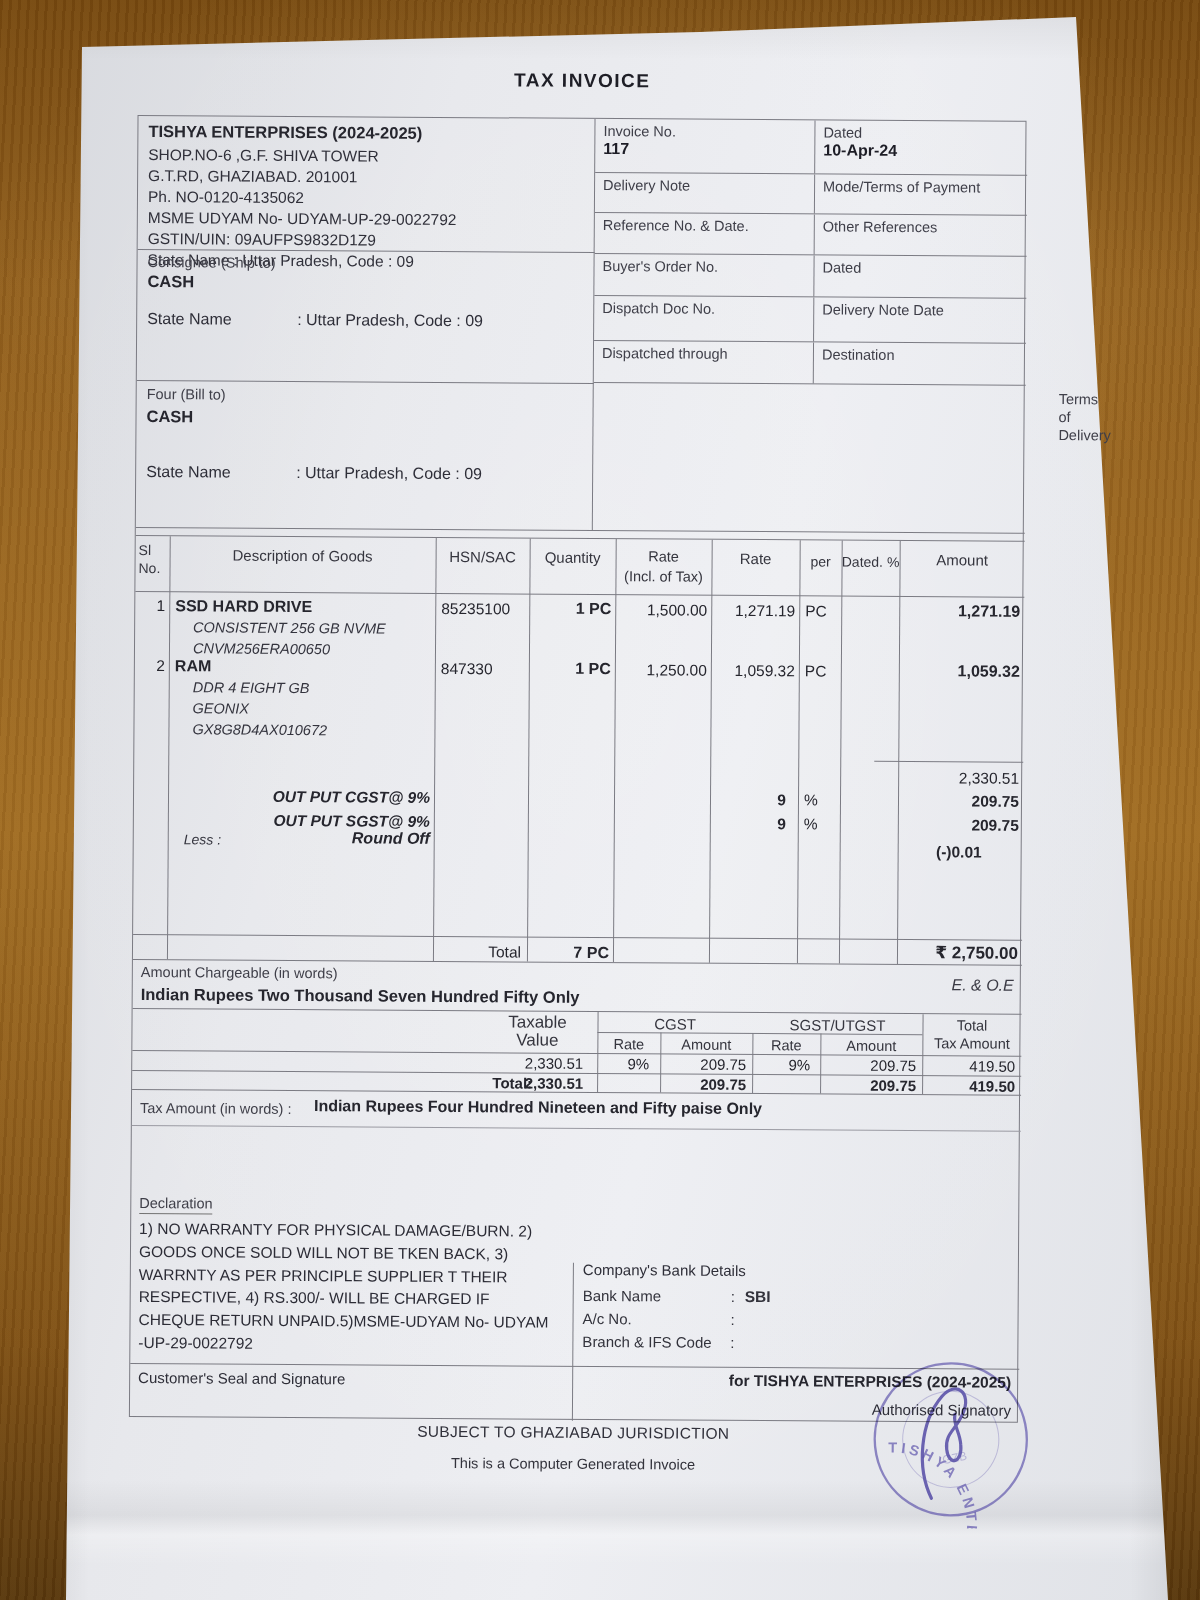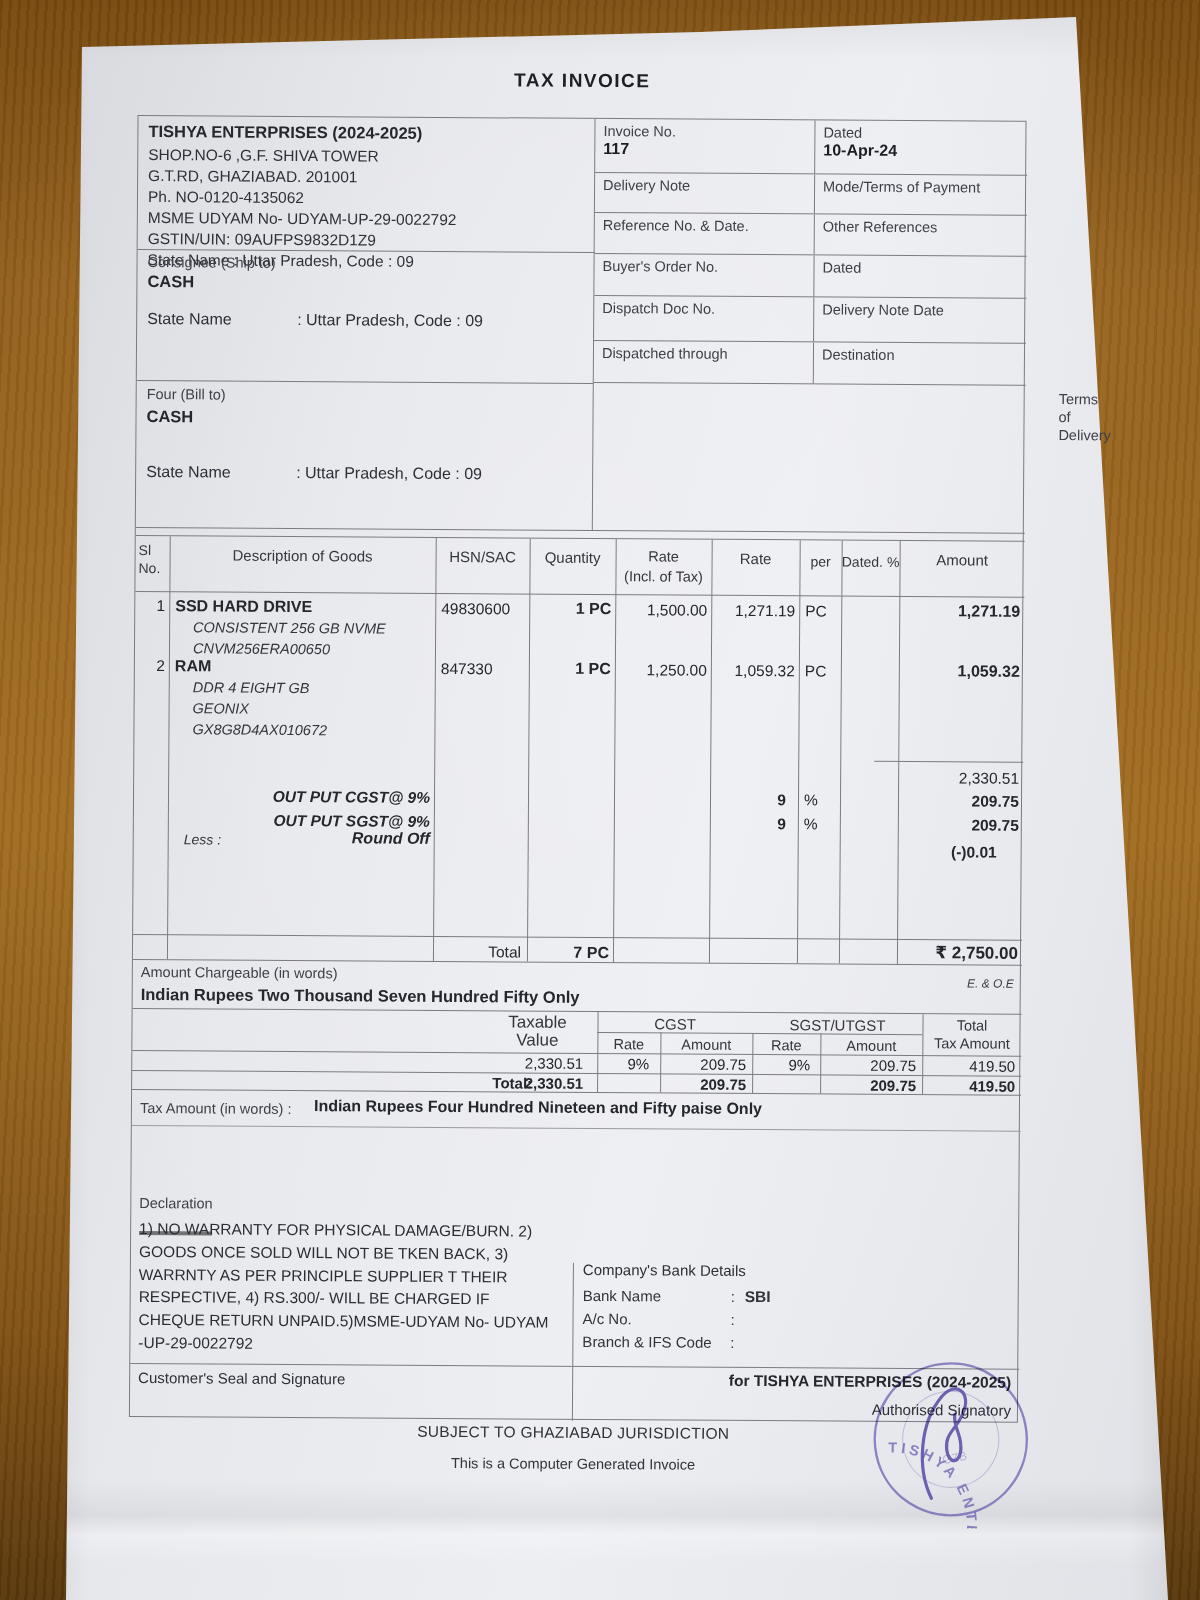--- a/index.html
+++ b/index.html
@@ -40,21 +40,21 @@
   .right-col{position:absolute;left:457px;top:0;width:432px;height:412px;}
   .mrow{position:absolute;left:0;width:432px;border-bottom:1px solid var(--bd);display:flex}
   .mcell{padding:3px 8px;height:100%}
   .mcell:first-child{width:220px;flex:none;border-right:1px solid var(--bd)}
   .mcell:last-child{flex:1}
   .items{position:absolute;left:0;top:419px;width:889px;height:425px;border-top:1px solid var(--bd);border-bottom:1px solid var(--bd);}
   .cell{position:absolute;font-size:15.5px;line-height:20px}
   .hdr{font-size:15px;color:#35353e}
   .tax{position:absolute;left:0;top:892px;width:889px;height:82px;border-top:1px solid var(--bd);border-bottom:1px solid var(--bd);}
   .stamp{position:absolute;left:866px;top:1348px;mix-blend-mode:multiply;opacity:.85}
-  .underline{border-bottom:4px solid #737373;display:inline-block;padding-bottom:19px}
+  .underline{border-bottom:1px solid #737373;display:inline-block;padding-bottom:1px}
   .bankrow{display:flex;font-size:15px;line-height:23px;color:#33333c}
   .bankrow .bl{width:148px;flex:none}
   .bankrow .bc{width:14px;flex:none}
 </style>
 </head>
 <body>
 
 <div class="wood"></div>
 <div class="paper"></div>
 
@@ -181,21 +181,21 @@
 (Incl. of Tax)</div>
       <div class="cell hdr c" style="left:576px;top:9px;width:88px">Rate</div>
       <div class="cell hdr c" style="left:664px;top:11px;width:42px;font-size:14px">per</div>
       <div class="cell hdr c" style="left:706px;top:11px;width:58px;font-size:14px">Dated. %</div>
       <div class="cell hdr c" style="left:764px;top:9px;width:125px">Amount</div>
 
       <div class="cell r" style="left:0;top:60px;width:30px">1</div>
       <div class="cell b" style="left:40px;top:60px;width:256px;font-size:16px">SSD HARD DRIVE</div>
       <div class="cell i pre" style="left:58px;top:81px;width:240px;font-size:14.5px;line-height:21px;color:#34343e">CONSISTENT 256 GB NVME
 CNVM256ERA00650</div>
-      <div class="cell" style="left:306px;top:61px;width:84px">49830600</div>
+      <div class="cell" style="left:306px;top:61px;width:84px">85235100</div>
       <div class="cell b r" style="left:394px;top:60px;width:82px;font-size:16px">1 PC</div>
       <div class="cell r" style="left:480px;top:61px;width:92px">1,500.00</div>
       <div class="cell r" style="left:576px;top:61px;width:84px">1,271.19</div>
       <div class="cell" style="left:670px;top:61px;width:34px">PC</div>
       <div class="cell b r" style="left:764px;top:60px;width:121px;font-size:16px">1,271.19</div>
 
       <div class="cell r" style="left:0;top:120px;width:30px">2</div>
       <div class="cell b" style="left:40px;top:120px;width:256px;font-size:16px">RAM</div>
       <div class="cell i pre" style="left:58px;top:141px;width:240px;font-size:14.5px;line-height:21px;color:#34343e">DDR 4 EIGHT GB
 GEONIX
@@ -215,31 +215,31 @@
       <div class="cell" style="left:670px;top:250px;width:34px">%</div>
       <div class="cell b r" style="left:764px;top:250px;width:121px">209.75</div>
 
       <div class="cell b i r" style="left:34px;top:274px;width:262px">OUT PUT SGST@ 9%</div>
       <div class="cell b r" style="left:576px;top:274px;width:76px">9</div>
       <div class="cell" style="left:670px;top:274px;width:34px">%</div>
       <div class="cell b r" style="left:764px;top:274px;width:121px">209.75</div>
 
       <div class="cell i" style="left:50px;top:293px;font-size:14px;color:#34343e">Less :</div>
       <div class="cell b i r" style="left:34px;top:291px;width:262px;font-size:16px">Round Off</div>
-      <div class="cell b r" style="left:744px;top:301px;width:119px">(-)0.01</div>
+      <div class="cell b r" style="left:729px;top:301px;width:119px">(-)0.01</div>
 
       <div class="hline" style="left:0;width:889px;top:398px"></div>
       <div class="cell r" style="left:300px;top:404px;width:88px">Total</div>
       <div class="cell b r" style="left:394px;top:404px;width:82px;font-size:16px">7 PC</div>
       <div class="cell b r" style="left:744px;top:402px;width:141px;font-size:17px">₹ 2,750.00</div>
     </div>
 
     <div class="abs" style="left:0;top:844px;width:889px;height:48px">
       <div class="abs lbl" style="left:8px;top:3px">Amount Chargeable (in words)</div>
-      <div class="abs i" style="right:8px;top:11px;font-size:12px;color:#3a3a44">E. &amp; O.E</div>
+      <div class="abs i" style="right:8px;top:11px;font-size:16px;color:#3a3a44">E. &amp; O.E</div>
       <div class="abs b" style="left:8px;top:25px;font-size:16.5px">Indian Rupees Two Thousand Seven Hundred Fifty Only</div>
     </div>
 
     <div class="tax">
       <div class="vline" style="left:465px;top:0;bottom:0"></div>
       <div class="vline" style="left:790px;top:0;bottom:0"></div>
       <div class="vline" style="left:528px;top:20px;bottom:0"></div>
       <div class="vline" style="left:620px;top:20px;bottom:0"></div>
       <div class="vline" style="left:688px;top:20px;bottom:0"></div>
       <div class="hline" style="left:465px;width:325px;top:20px"></div>

